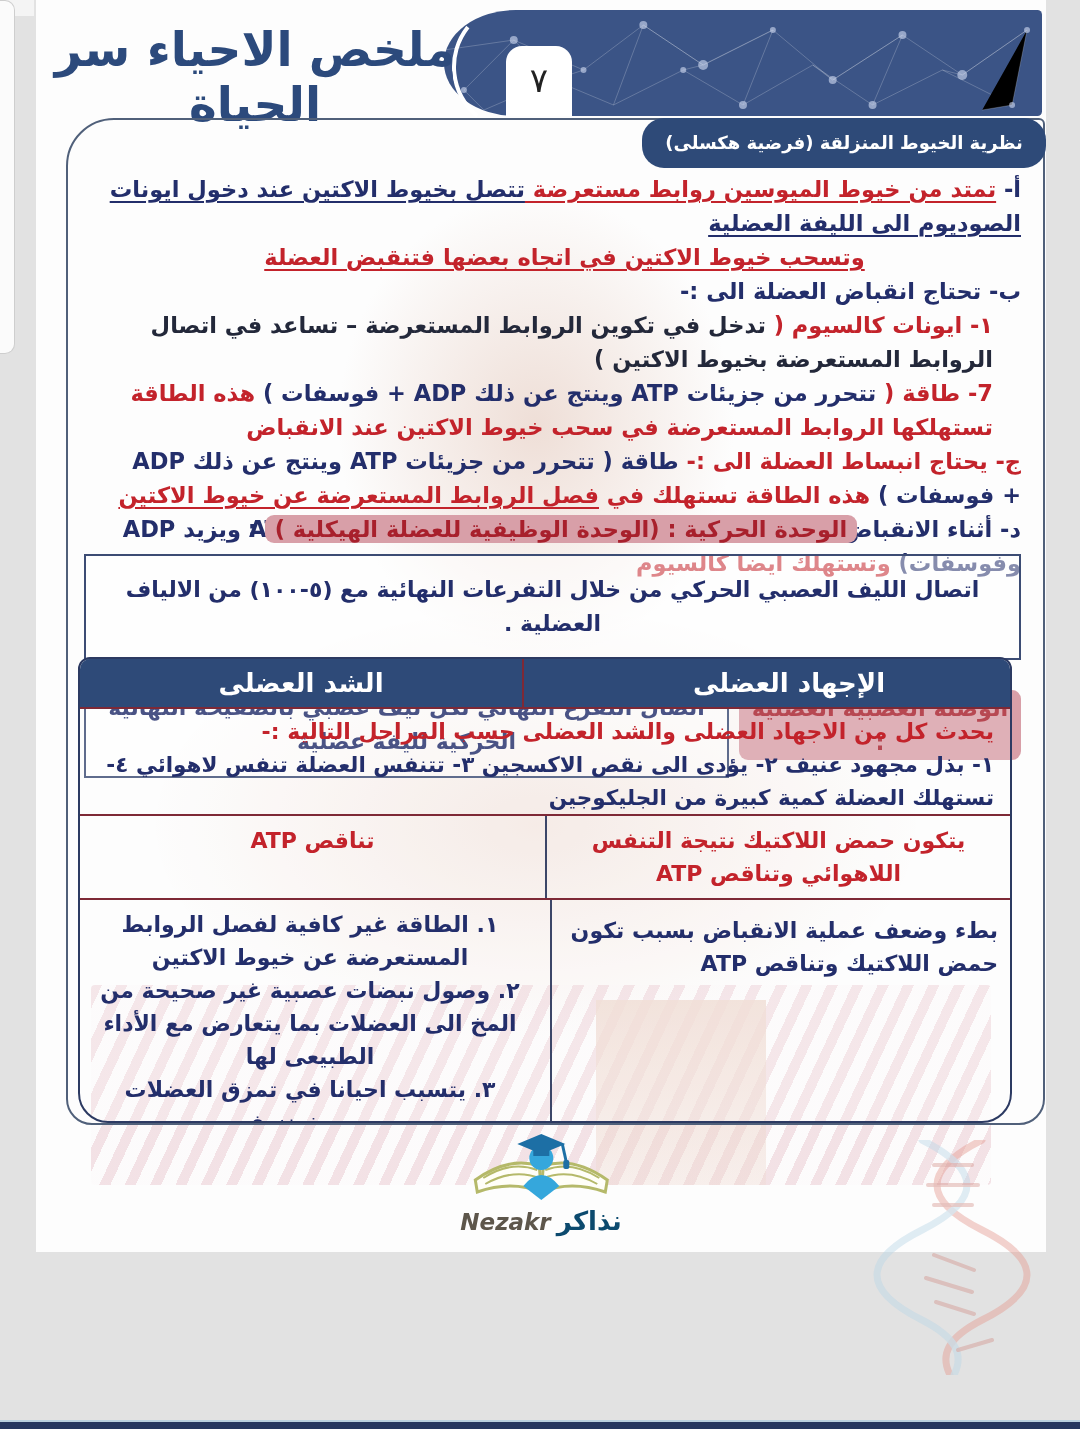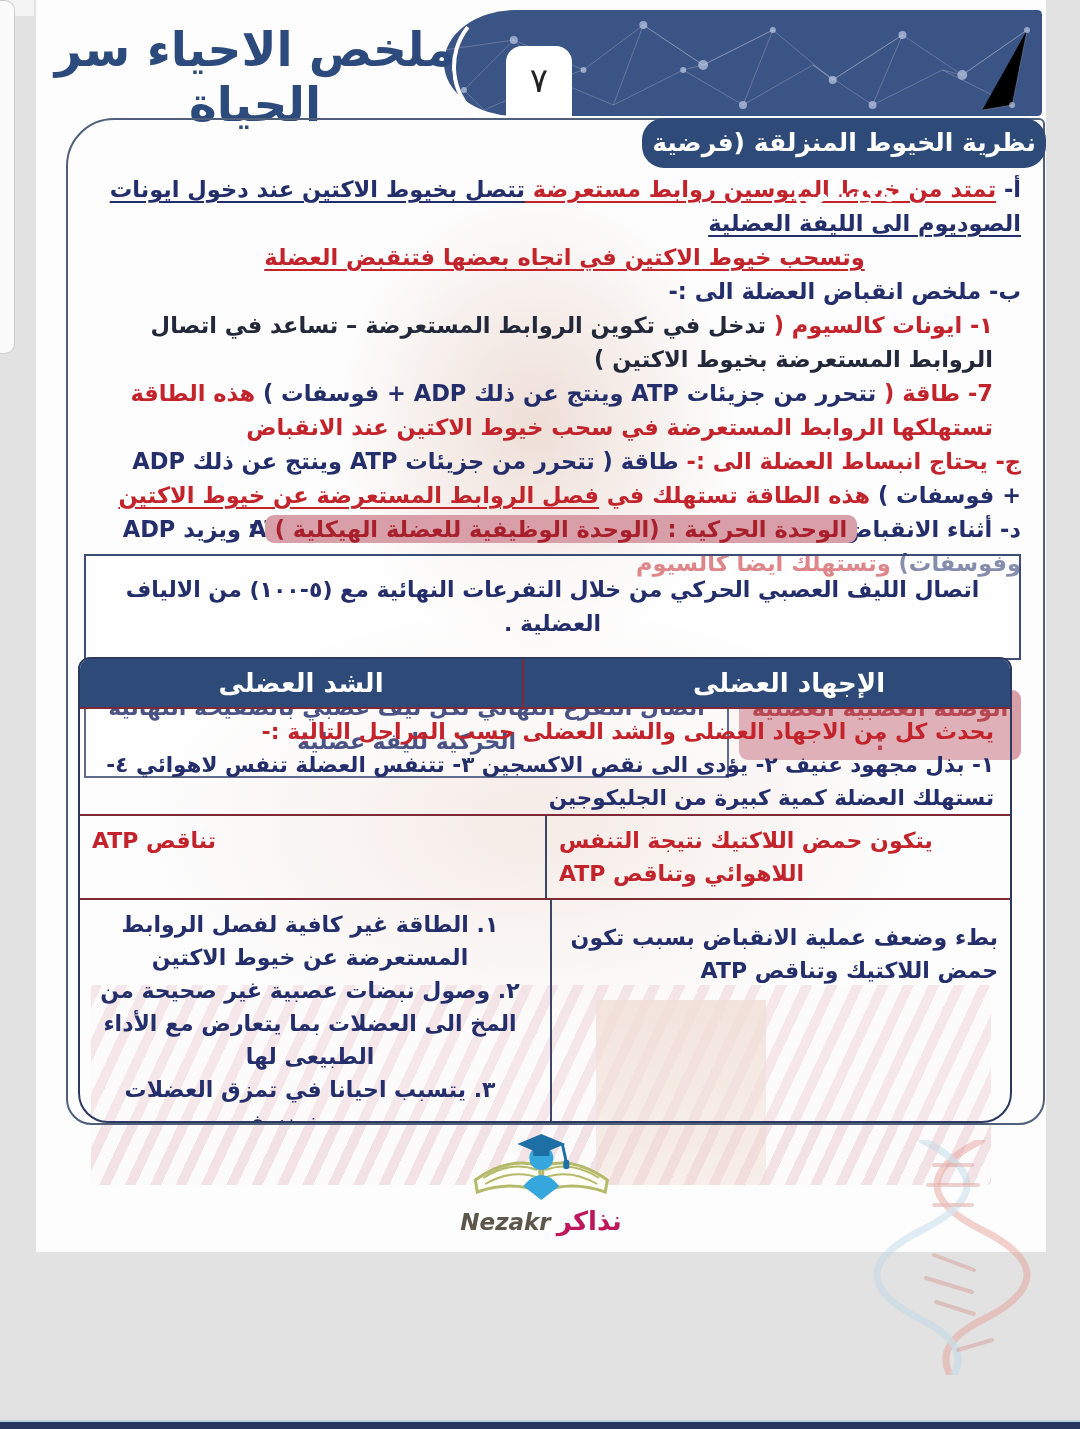--- a/index.html
+++ b/index.html
@@ -35,21 +35,21 @@
   .page-title{position:absolute;left:14px;top:22px;width:410px;text-align:center;
     font-size:47px;color:#2c4a7c;letter-spacing:-1px;}
   .num-tab{position:absolute;left:470px;top:46px;width:66px;height:70px;background:#ffffff;
     border-radius:16px 16px 0 0;text-align:center;z-index:5;}
   .num-tab span{display:inline-block;margin-top:14px;font-size:34px;color:#222;font-weight:normal;}
 
   
   .content{position:absolute;left:30px;top:118px;width:975px;height:1003px;
     border:2px solid #50607a;border-radius:48px 6px 26px 26px;}
   .sec-title{position:absolute;left:574px;top:-2px;width:404px;height:50px;background:#2e4a78;
-    border-radius:22px;color:#fff;text-align:center;line-height:50px;font-size:25px;z-index:3;}
+    border-radius:22px;color:#fff;text-align:center;line-height:50px;font-size:18px;z-index:3;}
 
   .body-text{position:absolute;right:22px;left:40px;top:52px;direction:rtl;text-align:right;
     font-size:22.5px;line-height:34px;}
   .body-text p{margin:0;}
   .indent{padding-right:28px;}
   .center{text-align:center;}
   .red{color:#c3232b;}
   .blue{color:#232e6b;}
   .dark{color:#23283a;}
   .u{text-decoration:underline;text-decoration-thickness:2px;text-underline-offset:4px;}
@@ -71,32 +71,32 @@
   .thead div{width:50%;text-align:center;line-height:48px;}
   .thead .th-right{border-left:2px solid #7e2936;padding-left:44px;}
   .trow{border-bottom:2px solid #7e2936;}
   .r1{flex:0 0 98px;padding:6px 16px 0 10px;font-size:22px;line-height:33px;text-align:right;}
   .r1 .steps{font-size:21.5px;}
   .rsplit{display:flex;}
   .r2{flex:0 0 76px;}
   .r3{flex:0 0 152px;}
   .cell{width:50%;box-sizing:border-box;padding:8px 12px;font-size:22px;line-height:33px;}
   .cell-right{border-left:2px solid #3c4668;}
-  .r2 .cell{text-align:left;}
-  .r3 .cell-right{text-align:right;padding-top:21px;margin-left:10px;}
+  .r2 .cell{text-align:center;}
+  .r3 .cell-right{text-align:right;padding-top:14px;margin-left:10px;}
   .r3 .cell-left{text-align:center;}
 
   
   .dna{position:absolute;right:-6px;top:1140px;width:190px;height:235px;opacity:.55;}
 
   
   .logo{position:absolute;left:50%;bottom:16px;transform:translateX(-50%);text-align:center;z-index:4;}
   .logo-text{font-size:23px;direction:ltr;margin-top:-4px;}
   .logo-text .en{color:#5d564b;font-style:italic;margin-right:6px;}
-  .logo-text .ar{color:#be185d;font-size:26px;}
+  .logo-text .ar{color:#0c4a6e;font-size:26px;}
 
   .bottom-line{position:absolute;left:0;bottom:7px;width:1080px;height:2px;background:#b9cfdd;}
   .bottom-bar{position:absolute;left:0;bottom:0;width:1080px;height:7px;background:#26365e;}
 </style>
 </head>
 <body>
 
 <div class="edge-top"></div>
 <div class="edge-corner"></div>
 
@@ -139,21 +139,21 @@
   <div class="num-tab">
     <span>٧</span>
   </div>
 
   <div class="content">
     <div class="sec-title">نظرية الخيوط المنزلقة (فرضية هكسلى)</div>
 
     <div class="body-text">
       <p><span class="blue">أ-  </span><span class="red u">تمتد من خيوط الميوسين روابط مستعرضة </span><span class="blue u">تتصل بخيوط الاكتين عند دخول ايونات الصوديوم الى الليفة العضلية</span></p>
       <p class="center"><span class="red u">وتسحب خيوط الاكتين في اتجاه بعضها فتنقبض العضلة</span></p>
-      <p><span class="blue">ب-    ملخص انقباض العضلة الى :-</span></p>
+      <p><span class="blue">ب-    تحتاج انقباض العضلة الى :-</span></p>
       <p class="indent"><span class="red">١- ايونات كالسيوم ( </span><span class="dark">تدخل في تكوين الروابط المستعرضة – تساعد في اتصال الروابط المستعرضة بخيوط الاكتين )</span></p>
       <p class="indent"><span class="red">7- طاقة ( </span><span class="blue">تتحرر من جزيئات ATP وينتج عن ذلك ADP + فوسفات ) </span><span class="red">هذه الطاقة تستهلكها الروابط المستعرضة في سحب خيوط الاكتين عند الانقباض</span></p>
       <p><span class="red">ج- يحتاج انبساط العضلة الى :- </span><span class="blue">طاقة ( تتحرر من جزيئات ATP وينتج عن ذلك ADP + فوسفات ) </span><span class="red">هذه الطاقة تستهلك في </span><span class="red u">فصل الروابط المستعرضة عن خيوط الاكتين</span></p>
       <p><span class="blue">د- أثناء الانقباض والانبساط العضلى </span><span class="red">تستهلك العضلات طاقة </span><span class="blue">( يقل ATP ويزيد ADP وفوسفات) </span><span class="red">وتستهلك ايضا كالسيوم</span></p>
     </div>
 
     <div class="motor">
       <p style="margin:0"><span class="pink">الوحدة الحركية : (الوحدة الوظيفية للعضلة الهيكلية )</span> <span class="blue">:</span></p>
       <div class="defbox">اتصال الليف العصبي الحركي من خلال التفرعات النهائية مع (٥-١٠٠) من الالياف العضلية .</div>
       <div class="junction">

